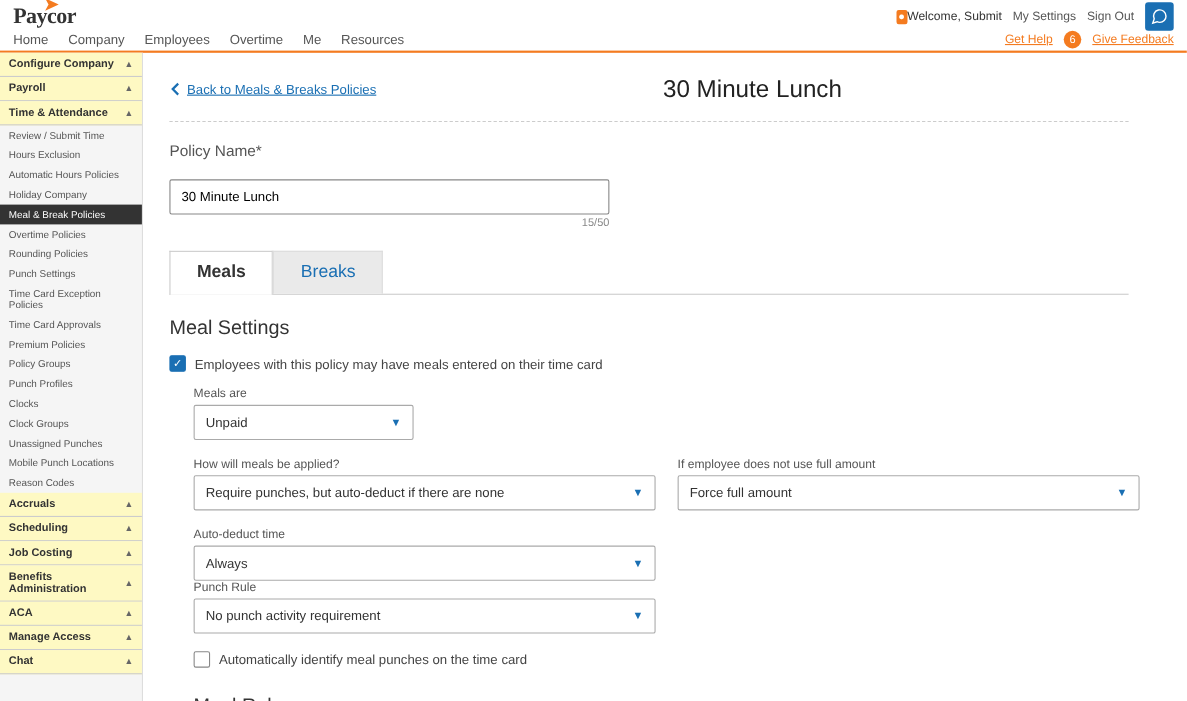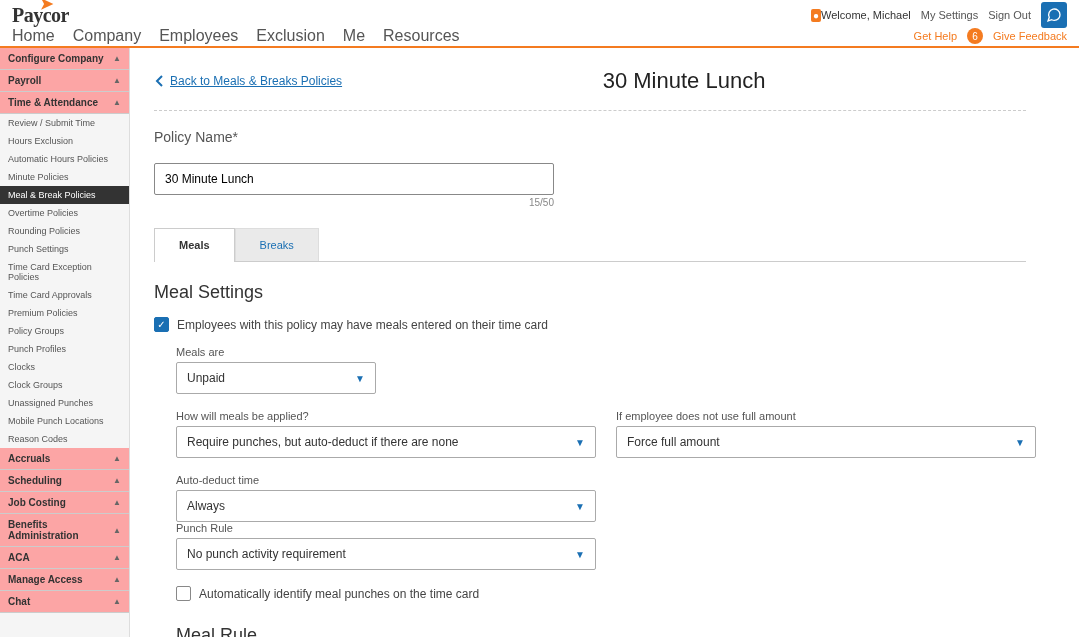--- a/index.html
+++ b/index.html
@@ -9,44 +9,44 @@
 .logo-area { display: flex; align-items: center; }
 .logo-text { font-family: Georgia, serif; font-size: 20px; font-weight: bold; color: #333; letter-spacing: -0.5px; position: relative; }
 .logo-accent { color: #f47b20; font-size: 16px; position: absolute; top: -10px; left: 28px; }
 .top-right { display: flex; align-items: center; gap: 10px; font-size: 11px; }
 .welcome-badge { background: #f47b20; color: #fff; padding: 1px 2px; border-radius: 2px; font-size: 10px; }
 .top-link { color: #555; cursor: pointer; }
 .chat-bubble { width: 26px; height: 26px; background: #1a6fb3; border-radius: 3px; display: flex; align-items: center; justify-content: center; color: #fff; }
 
 .nav-bar { display: flex; justify-content: space-between; align-items: center; border-bottom: 2px solid #f47b20; padding: 0 12px; height: 22px; }
 .nav-left { display: flex; gap: 18px; }
-.nav-item { color: #555; font-size: 16px; cursor: pointer; }
+.nav-item { color: #555; font-size: 12px; cursor: pointer; }
 .nav-right { display: flex; align-items: center; gap: 10px; font-size: 11px; }
 .help-badge { background: #f47b20; color: #fff; width: 16px; height: 16px; border-radius: 50%; display: inline-flex; align-items: center; justify-content: center; font-size: 10px; }
-.nav-right-link { color: #f47b20; cursor: pointer; }
+.nav-right-link { color: #f47b20; cursor: pointer; text-decoration: underline; }
 
 .main-layout { display: flex; }
 .sidebar { width: 130px; background: #f5f5f5; border-right: 1px solid #ddd; min-height: 589px; flex-shrink: 0; }
-.sidebar-section { background: #fca5a5; padding: 5px 8px; font-size: 10px; font-weight: bold; color: #333; border-bottom: 1px solid #ccc; display: flex; justify-content: space-between; align-items: center; cursor: pointer; }
+.sidebar-section { background: #fef9c3; padding: 5px 8px; font-size: 10px; font-weight: bold; color: #333; border-bottom: 1px solid #ccc; display: flex; justify-content: space-between; align-items: center; cursor: pointer; }
 .sidebar-arrow { font-size: 8px; color: #666; }
 .sidebar-item { padding: 4px 8px; font-size: 9px; color: #555; cursor: pointer; }
 .sidebar-item.active { background: #333; color: #fff; }
 
 .content { flex: 1; padding: 18px 24px; max-width: 920px; }
 .back-row { display: flex; align-items: center; position: relative; height: 30px; }
 .back-link { color: #1a6fb3; font-size: 12px; display: flex; align-items: center; gap: 6px; cursor: pointer; text-decoration: underline; }
 .page-title-center { flex:1; text-align:center; font-size: 22px; font-weight: normal; color: #222; }
 .hr-dotted { border: none; border-top: 1px dashed #ccc; margin: 14px 0 18px; }
 
 .field-label { font-size: 14px; color: #555; margin-bottom: 18px; }
 .text-input { width: 400px; padding: 8px 10px; border: 1px solid #888; border-radius: 2px; font-size: 12px; }
 .char-count { font-size: 10px; color: #888; text-align: right; width: 400px; margin-top: 2px; }
 
 .tabs { display: flex; border-bottom: 1px solid #ccc; margin-top: 20px; }
-.tab { padding: 10px 24px; font-size: 11px; cursor: pointer; border: 1px solid transparent; border-bottom: none; }
+.tab { padding: 10px 24px; font-size: 16px; cursor: pointer; border: 1px solid transparent; border-bottom: none; }
 .tab.active { border-color: #ccc; background: #fff; font-weight: bold; margin-bottom: -1px; }
 .tab.inactive { background: #eaeaea; color: #1a6fb3; border-color: #ddd; }
 
 .section-heading { font-size: 18px; color: #333; margin: 20px 0 14px; font-weight: normal; }
 .checkbox-row { display: flex; align-items: center; gap: 8px; font-size: 12px; color: #444; margin-bottom: 14px; }
 .cb { width: 15px; height: 15px; border: 1px solid #888; border-radius: 2px; display: flex; align-items: center; justify-content: center; background: #fff; }
 .cb.checked { background: #1a6fb3; border-color: #1a6fb3; color: #fff; font-size: 10px; }
 
 .form-indent { margin-left: 22px; }
 .sub-label { font-size: 11px; color: #555; margin-bottom: 4px; }
@@ -64,38 +64,38 @@
 
 <div class="top-header">
   <div class="logo-area">
     <span class="logo-text">
       <span class="logo-accent">➤</span>
       <span>Paycor</span>
     </span>
   </div>
   <div class="top-right">
     <span>
-      <span class="welcome-badge">●</span><span>Welcome,</span> <span>Michael</span>
+      <span class="welcome-badge">●</span><span>Welcome,</span> <span>Submit</span>
     </span>
     <span class="top-link">My Settings</span>
     <span class="top-link">Sign Out</span>
     <span class="chat-bubble">
       <svg width="16" height="16" viewBox="0 0 24 24" fill="none" stroke="#fff" stroke-width="2">
           <path d="M21 11.5a8.38 8.38 0 0 1-8.5 8.5 8.5 8.5 0 0 1-3.8-.9L3 21l1.9-5.7a8.5 8.5 0 1 1 16.1-3.8z"></path>
         </svg>
     </span>
   </div>
 </div>
 
 <div class="nav-bar">
   <div class="nav-left" id="nav-left">
       <span class="nav-item">Home</span>
       <span class="nav-item">Company</span>
       <span class="nav-item">Employees</span>
-      <span class="nav-item">Exclusion</span>
+      <span class="nav-item">Overtime</span>
       <span class="nav-item">Me</span>
       <span class="nav-item">Resources</span>
     </div>
   <div class="nav-right">
     <span class="nav-right-link">Get Help</span>
     <span class="help-badge">6</span>
     <span class="nav-right-link">Give Feedback</span>
   </div>
 </div>
 
@@ -110,21 +110,21 @@
         <span>Payroll</span>
         <span class="sidebar-arrow">▲</span>
       </div>
       <div class="sidebar-section">
         <span>Time &amp; Attendance</span>
         <span class="sidebar-arrow">▲</span>
       </div>
       <div class="sidebar-item">Review / Submit Time</div>
       <div class="sidebar-item">Hours Exclusion</div>
       <div class="sidebar-item">Automatic Hours Policies</div>
-      <div class="sidebar-item">Minute Policies</div>
+      <div class="sidebar-item">Holiday Company</div>
       <div class="sidebar-item active">Meal &amp; Break Policies</div>
       <div class="sidebar-item">Overtime Policies</div>
       <div class="sidebar-item">Rounding Policies</div>
       <div class="sidebar-item">Punch Settings</div>
       <div class="sidebar-item">Time Card Exception Policies</div>
       <div class="sidebar-item">Time Card Approvals</div>
       <div class="sidebar-item">Premium Policies</div>
       <div class="sidebar-item">Policy Groups</div>
       <div class="sidebar-item">Punch Profiles</div>
       <div class="sidebar-item">Clocks</div>

